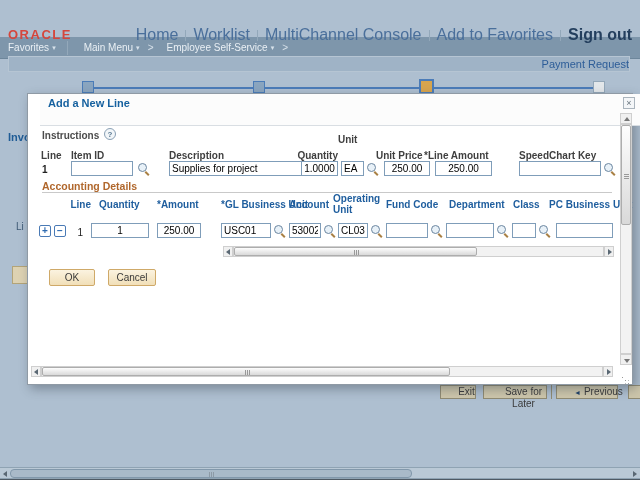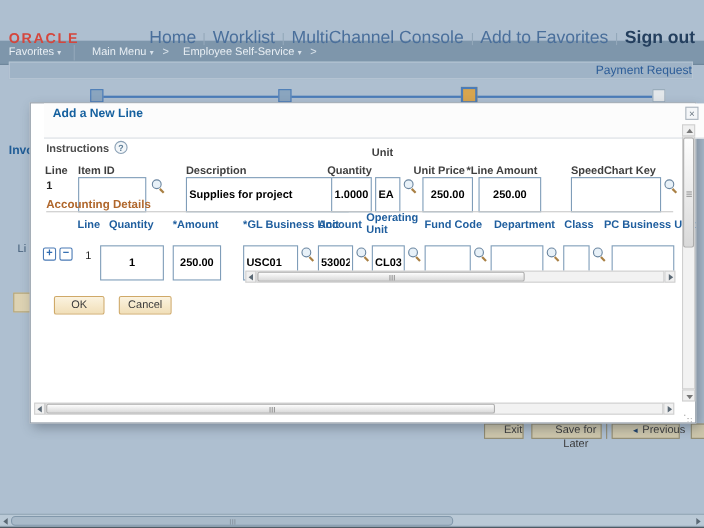--- a/index.html
+++ b/index.html
@@ -47,21 +47,21 @@
   .griph { position:absolute; width:5px; height:1px; background:#999; box-shadow:0 2px 0 #999, 0 4px 0 #999; }
 
   
   #modal { position:absolute; left:27px; top:93px; width:606px; height:292px; background:#fff; border:1px solid #8f9aa5; box-shadow:3px 4px 10px rgba(50,60,72,.40); }
   #mtitlebar { position:absolute; left:12px; top:0; width:100%; height:32px; background:#fcfcfc; border-bottom:1px solid #d9dee3; }
   #mtitle { position:absolute; left:8px; top:3px; font-size:11px; font-weight:bold; color:#16619f; }
   #mclose { position:absolute; right:9px; top:3px; width:12px; height:12px; border:1px solid #aab4bd; background:#f4f6f8; color:#6a7680; font-size:9px; line-height:10px; text-align:center; }
 
   .lbl { position:absolute; font-size:10px; font-weight:bold; color:#3f3f3f; white-space:nowrap; }
   .hdr { position:absolute; font-size:10px; font-weight:bold; color:#1f5e9e; white-space:nowrap; }
-  .inp { position:absolute; height:32px; border:1px solid #7f9db9; background:#fff; font-family:"Liberation Sans",sans-serif; font-size:10px; padding:0 2px;font-weight:bold; }
+  .inp { position:absolute; height:15px; border:1px solid #7f9db9; background:#fff; font-family:"Liberation Sans",sans-serif; font-size:10px; padding:0 2px; }
   .num { text-align:center; }
   .val { position:absolute; font-size:10px; color:#222; }
 
   .mag { position:absolute; width:12px; height:12px; }
   .mag::before { content:""; position:absolute; left:0; top:0; width:7px; height:7px; border:1.5px solid #6b86a0; border-radius:50%; background:#e8f1f8; }
   .mag::after { content:""; position:absolute; left:8px; top:8px; width:5px; height:2px; background:#a98044; transform:rotate(45deg); transform-origin:0 0; }
 
   .help { position:absolute; width:12px; height:12px; border:1px solid #8aa0b5; border-radius:50%; color:#5a7a94; font-size:8px; font-weight:bold; text-align:center; line-height:11px; background:#f2f6f9; }
   .pm { position:absolute; width:12px; height:12px; border:1px solid #4a7ab5; border-radius:2px; background:#fff; color:#2f6bb0; font-size:10px; font-weight:bold; text-align:center; line-height:10px; }
 

